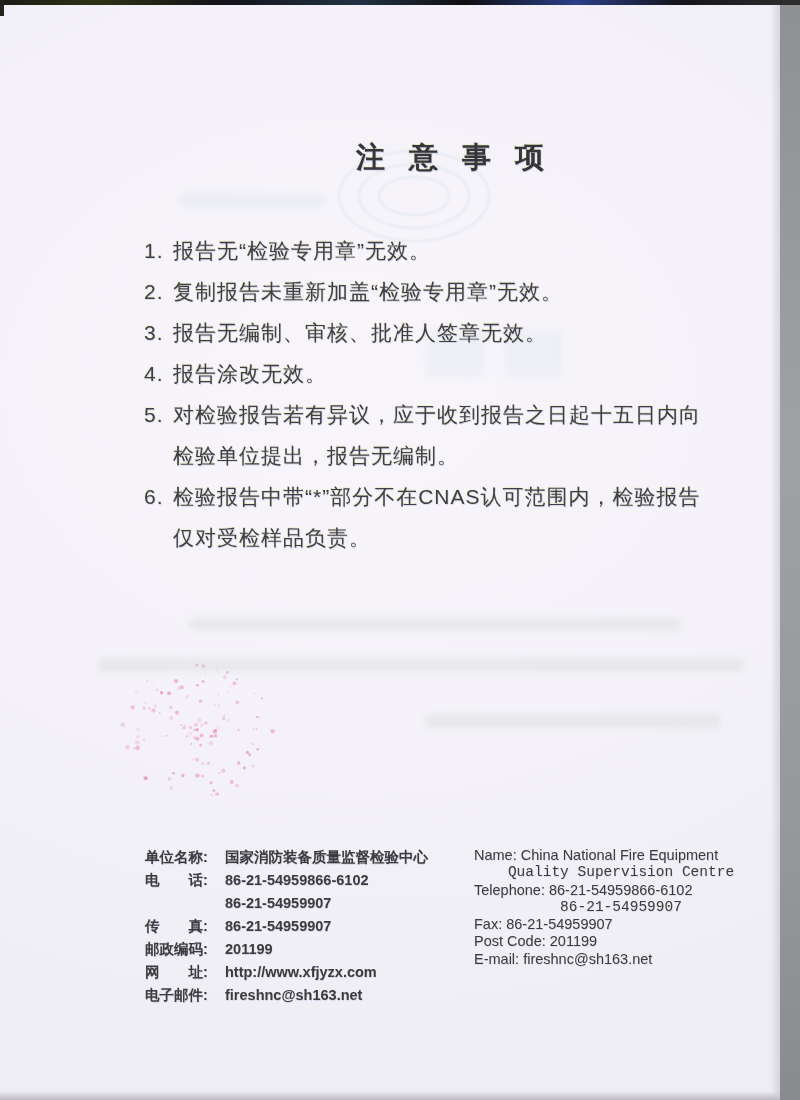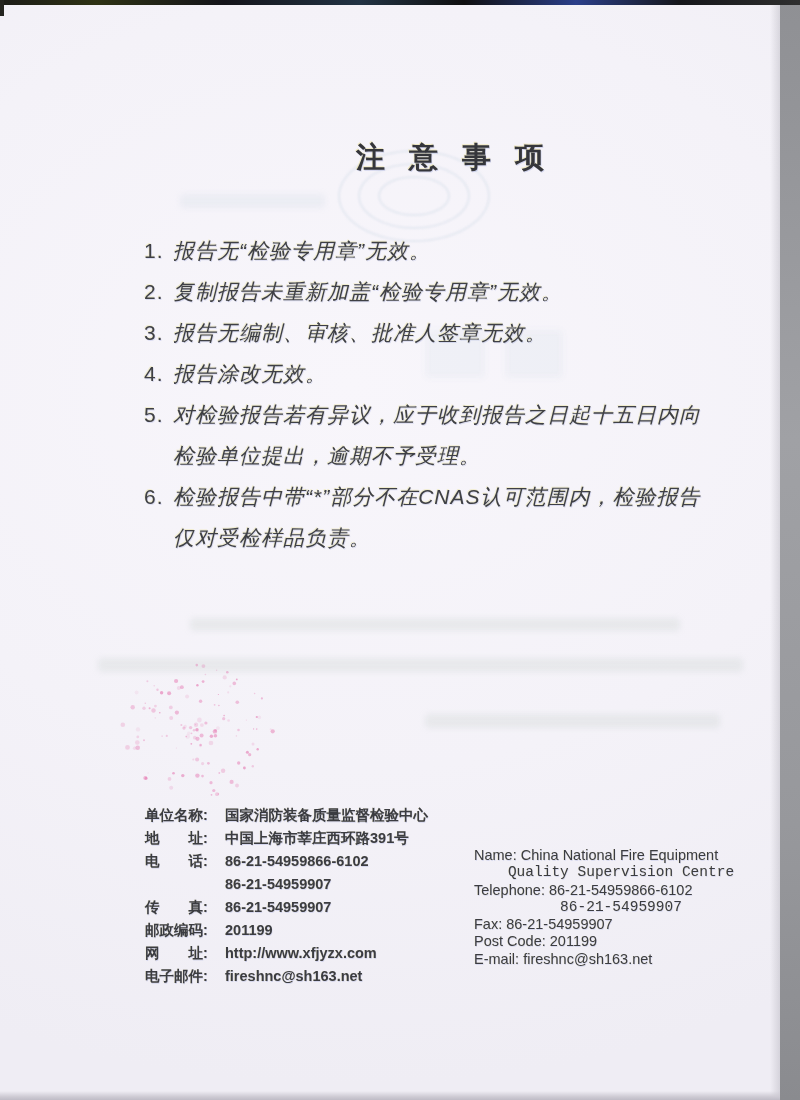--- a/index.html
+++ b/index.html
@@ -43,25 +43,25 @@
   }
 
   
   .notices{
     position:absolute;left:144px;top:230px;width:578px;
     font-size:21px;line-height:41px;letter-spacing:1px;color:#3f4045;
     text-shadow:0.7px 0.7px 0 rgba(70,90,190,0.16), -0.7px -0.7px 0 rgba(225,210,60,0.22);
   }
   .n-item{display:flex;align-items:flex-start;}
   .n-num{flex:0 0 29px;}
-  .n-text{flex:1;font-style:italic;}
+  .n-text{flex:1;}
 
   
   .contact-cn{
-    position:absolute;left:145px;top:804px;
+    position:absolute;left:145px;top:846px;
     font-size:14.5px;line-height:23px;font-weight:bold;color:#3b3c41;
     text-shadow:0.5px 0.5px 0 rgba(70,90,190,0.16), -0.5px -0.5px 0 rgba(225,210,60,0.2);
     white-space:nowrap;
   }
   .cn-label{display:inline-block;width:80px;}
   .contact-en{
     position:absolute;left:474px;top:847px;width:294px;
     font-size:14.5px;line-height:17.3px;color:#3b3c41;
     text-shadow:0.5px 0.5px 0 rgba(70,90,190,0.14), -0.5px -0.5px 0 rgba(225,210,60,0.18);
     white-space:nowrap;
@@ -221,31 +221,30 @@
     <div class="n-item">
       <span class="n-num">3.</span>
       <span class="n-text">报告无编制、审核、批准人签章无效。</span>
     </div>
     <div class="n-item">
       <span class="n-num">4.</span>
       <span class="n-text">报告涂改无效。</span>
     </div>
     <div class="n-item">
       <span class="n-num">5.</span>
-      <span class="n-text">对检验报告若有异议，应于收到报告之日起十五日内向检验单位提出，逾期不予受理。</span>
+      <span class="n-text">对检验报告若有异议，应于收到报告之日起十五日内向检验单位提出，报告无编制。</span>
     </div>
     <div class="n-item">
       <span class="n-num">6.</span>
       <span class="n-text">检验报告中带“*”部分不在CNAS认可范围内，检验报告仅对受检样品负责。</span>
     </div>
   </div>
 
   <div class="contact-cn">
     <div><span class="cn-label">单位名称:</span><span>国家消防装备质量监督检验中心</span></div>
-    <div><span class="cn-label">地　　址:</span><span>中国上海市莘庄西环路391号</span></div>
     <div><span class="cn-label">电　　话:</span><span>86-21-54959866-6102</span></div>
     <div><span class="cn-label"></span><span>86-21-54959907</span></div>
     <div><span class="cn-label">传　　真:</span><span>86-21-54959907</span></div>
     <div><span class="cn-label">邮政编码:</span><span>201199</span></div>
     <div><span class="cn-label">网　　址:</span><span>http://www.xfjyzx.com</span></div>
     <div><span class="cn-label">电子邮件:</span><span>fireshnc@sh163.net</span></div>
   </div>
 
   <div class="contact-en">
     <div class="en-line">Name: China National Fire Equipment</div>

